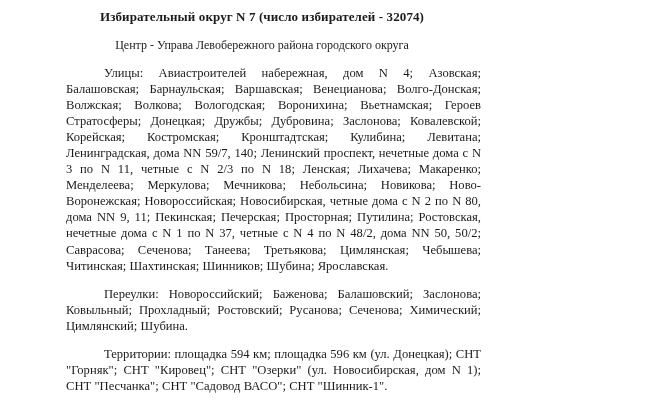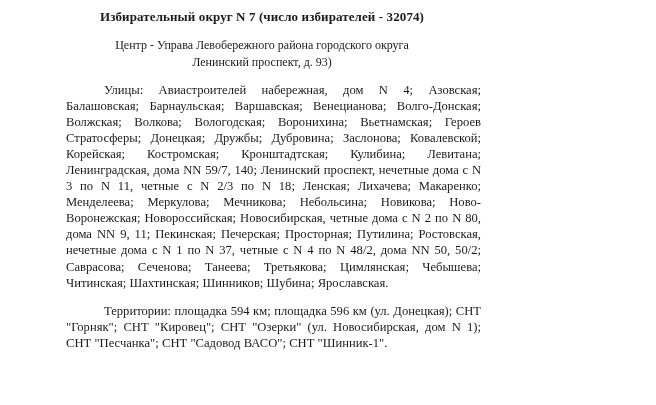--- a/index.html
+++ b/index.html
@@ -63,25 +63,25 @@
 </style>
 </head>
 <body>
 
 <div class="page">
 
   <h1 class="doc-title">Избирательный округ N 7 (число избирателей - 32074)</h1>
 
   <div class="center-block">
     <span class="cline">Центр - Управа Левобережного района городского округа</span>
-    <span class="cline">Ленинский проспект, д. 93)</span>
   </div>
 
   <div class="body-section">
 
     <p class="para para-gap-streets">Улицы: Авиастроителей набережная, дом N 4; Азовская; Балашовская; Барнаульская; Варшавская; Венецианова; Волго-Донская; Волжская; Волкова; Вологодская; Воронихина; Вьетнамская; Героев Стратосферы; Донецкая; Дружбы; Дубровина; Заслонова; Ковалевской; Корейская; Костромская; Кронштадтская; Кулибина; Левитана; Ленинградская, дома NN 59/7, 140; Ленинский проспект, нечетные дома с N 3 по N 11, четные с N 2/3 по N 18; Ленская; Лихачева; Макаренко; Менделеева; Меркулова; Мечникова; Небольсина; Новикова; Ново-Воронежская; Новороссийская; Новосибирская, четные дома с N 2 по N 80, дома NN 9, 11; Пекинская; Печерская; Просторная; Путилина; Ростовская, нечетные дома с N 1 по N 37, четные с N 4 по N 48/2, дома NN 50, 50/2; Саврасова; Сеченова; Танеева; Третьякова; Цимлянская; Чебышева; Читинская; Шахтинская; Шинников; Шубина; Ярославская.</p>
 
+    <p class="para para-gap-lanes">Переулки: Новороссийский; Баженова; Балашовский; Заслонова; Ковыльный; Прохладный; Ростовский; Русанова; Сеченова; Химический; Цимлянский; Шубина.</p>
 
     <p class="para para-gap-terr">Территории: площадка 594 км; площадка 596 км (ул. Донецкая); СНТ "Горняк"; СНТ "Кировец"; СНТ "Озерки" (ул. Новосибирская, дом N 1); СНТ "Песчанка"; СНТ "Садовод ВАСО"; СНТ "Шинник-1".</p>
 
   </div>
 
 </div>
 
 </body></html>

